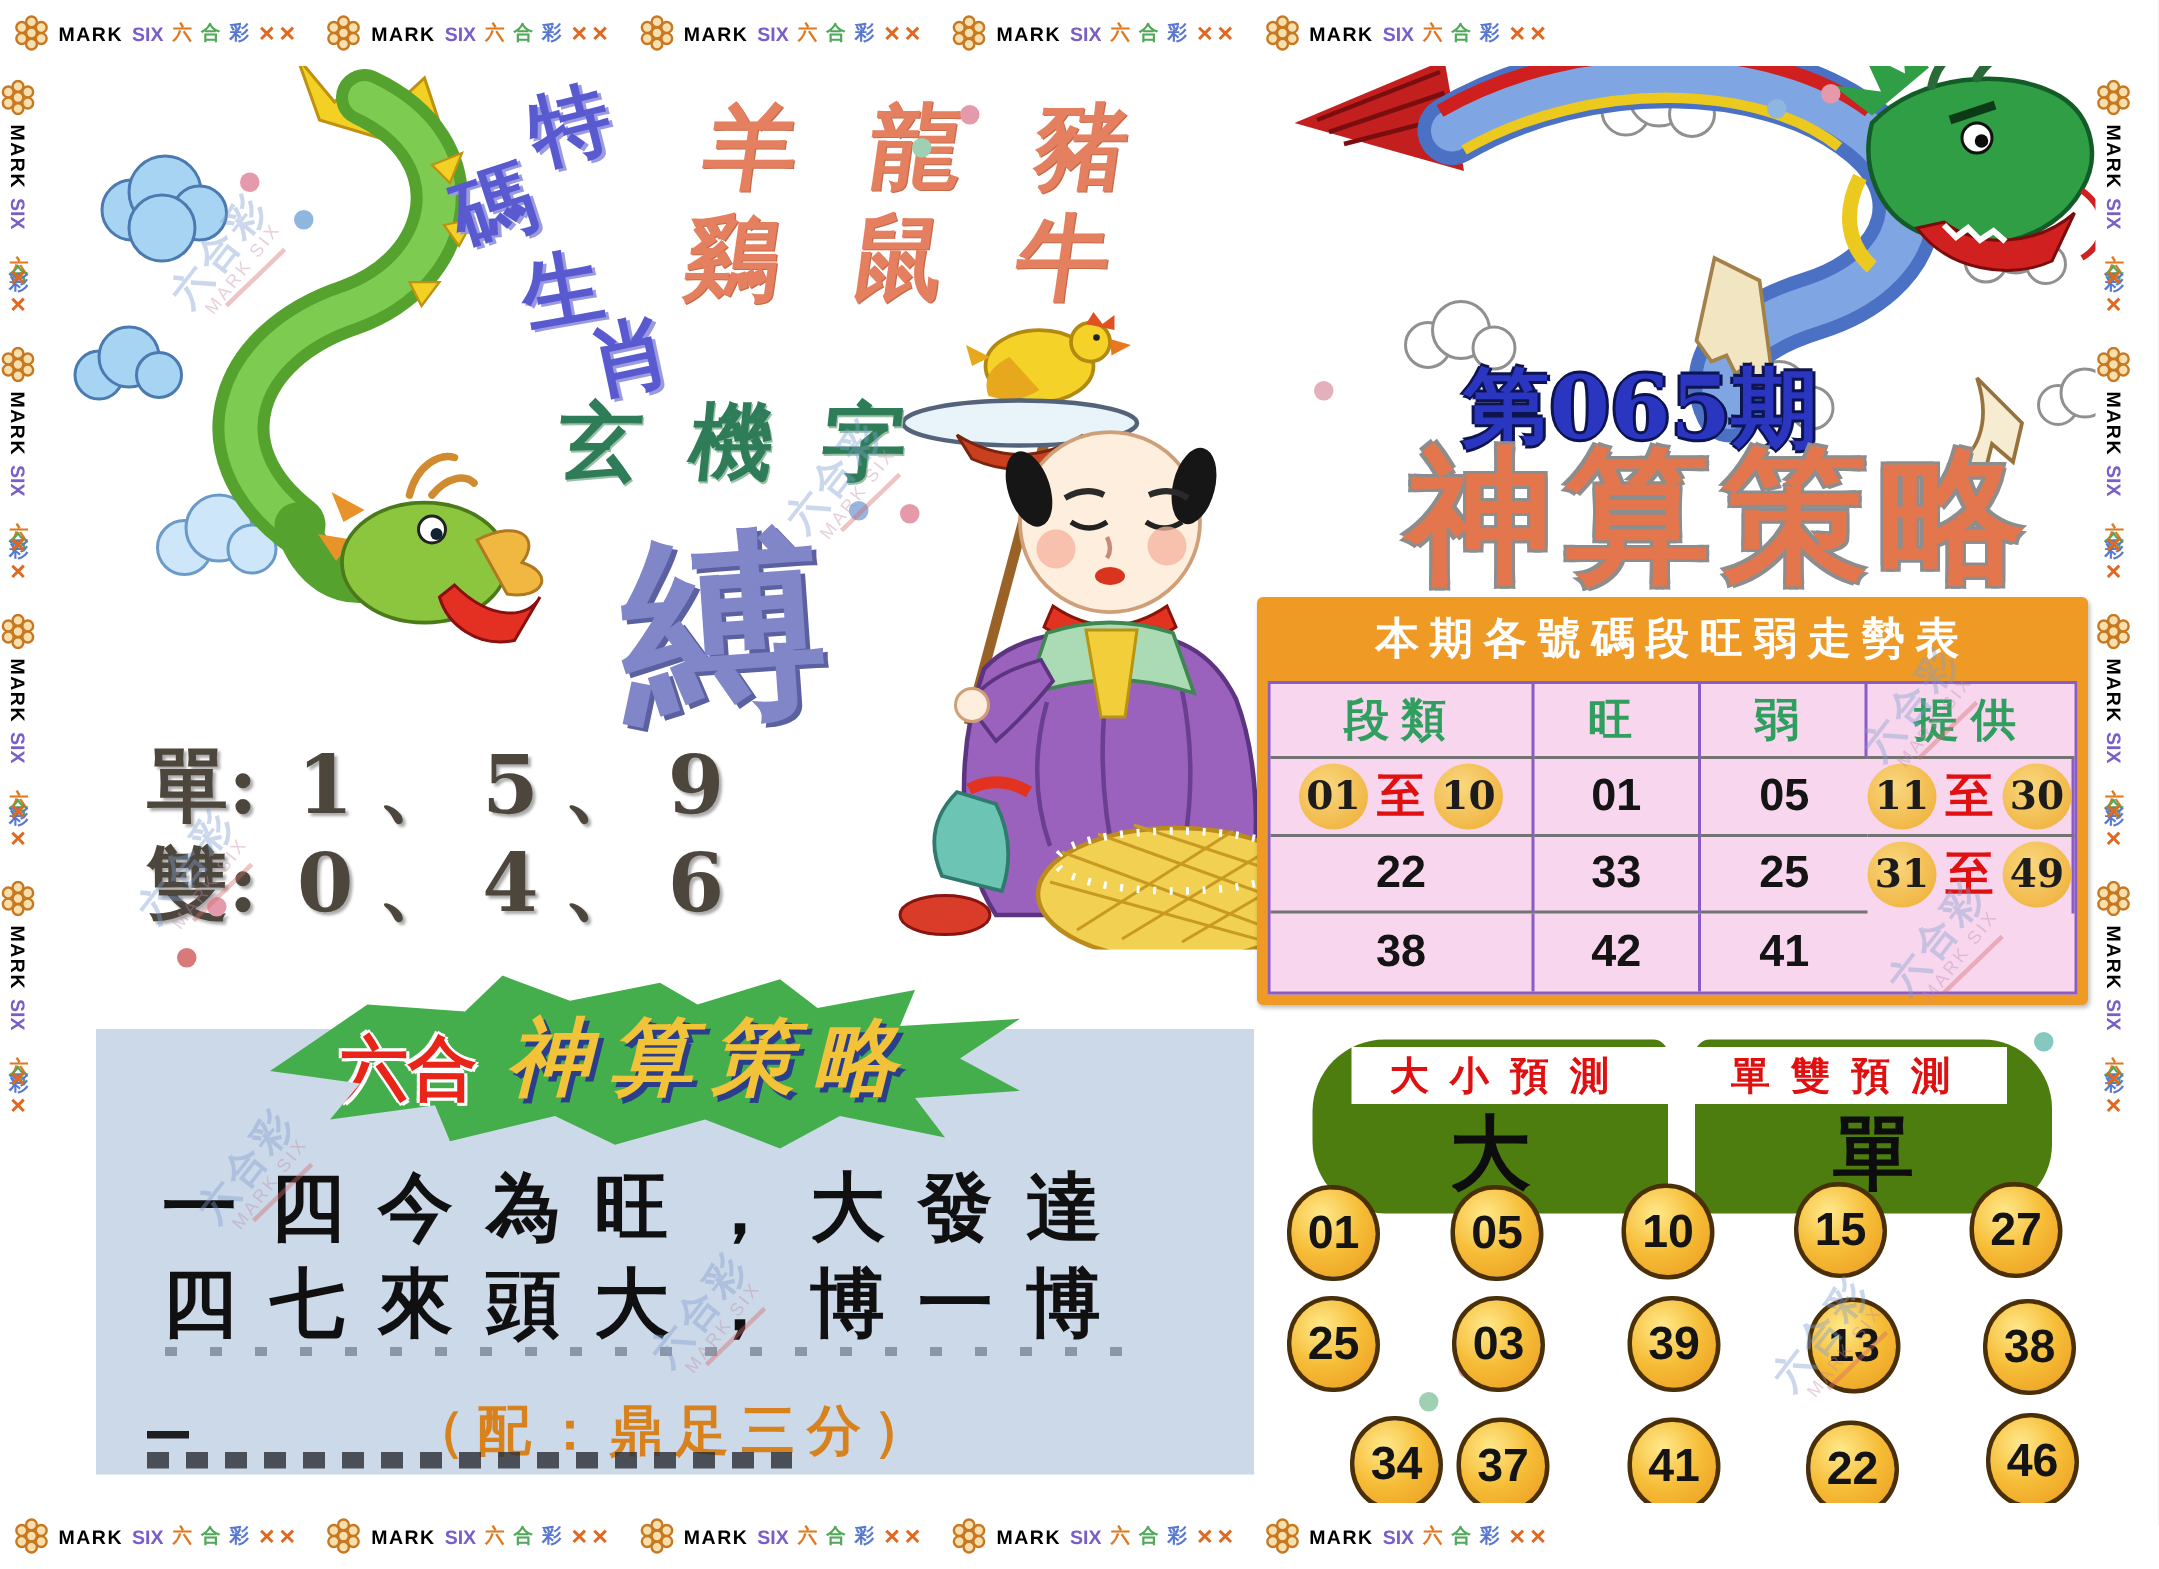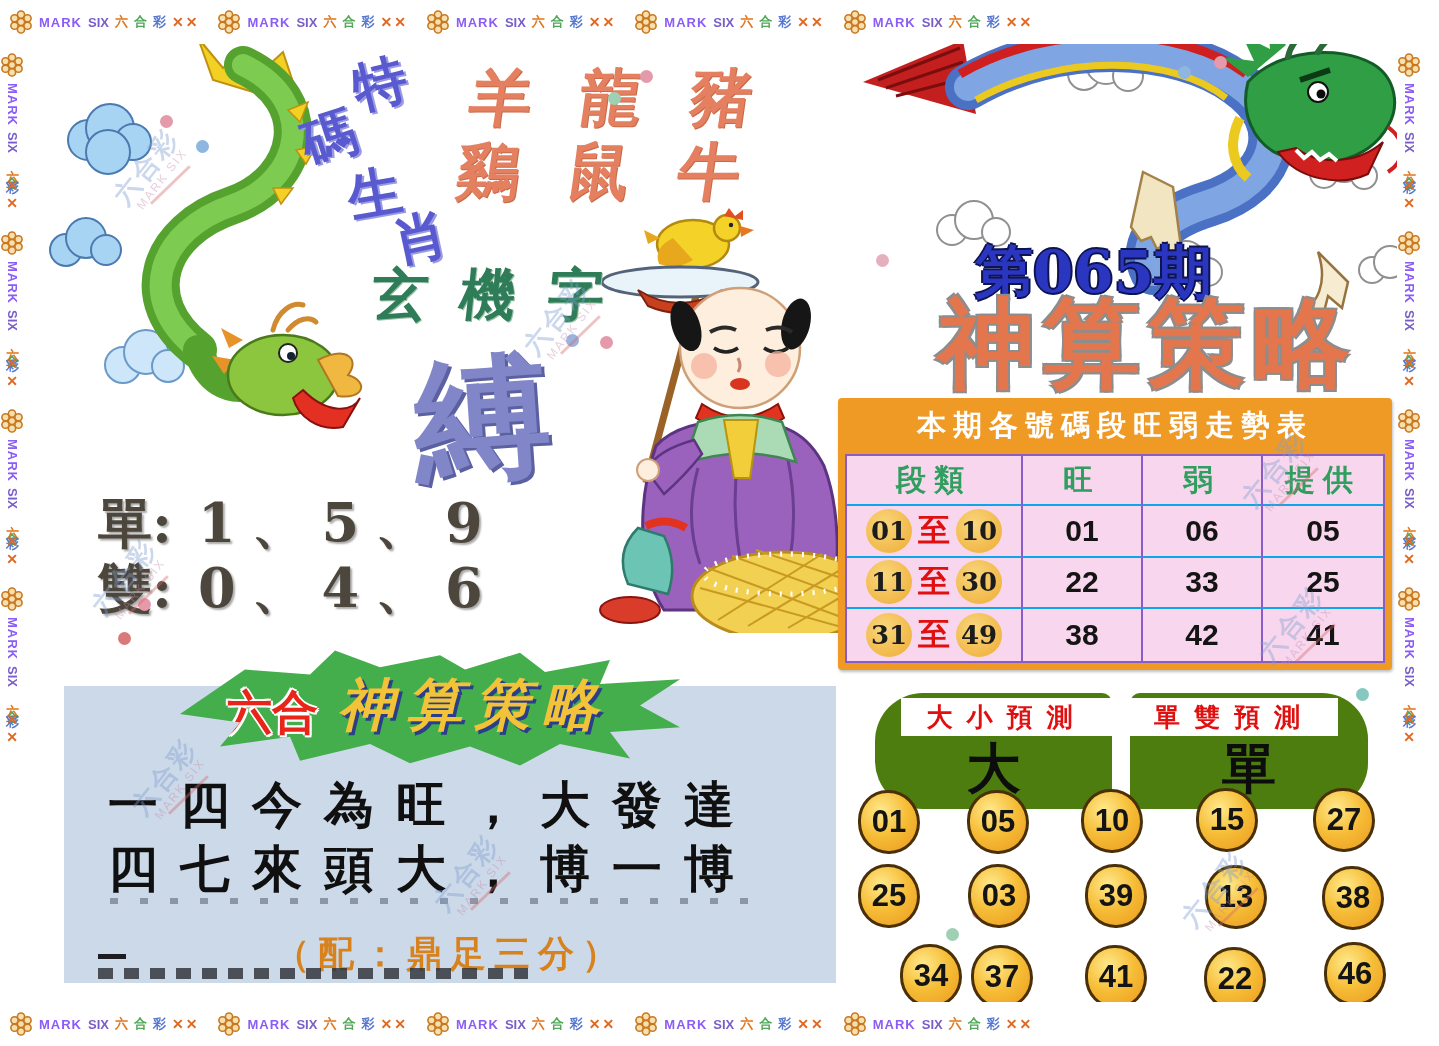--- a/index.html
+++ b/index.html
@@ -8,21 +8,21 @@
   
   .bstrip{position:absolute;background:#fff;overflow:hidden;z-index:6;}
   .b-top{left:0;top:0;width:1439px;height:44px;display:flex;align-items:center;}
   .b-bottom{left:0;top:1002px;width:1439px;height:44px;display:flex;align-items:center;}
   .b-left{left:0;top:44px;width:42px;height:958px;}
   .b-right{left:1397px;top:44px;width:42px;height:958px;}
   .vflow{writing-mode:vertical-rl;text-orientation:mixed;height:100%;display:flex;align-items:center;}
   .bu{display:inline-flex;align-items:center;gap:6px;margin:0 9px;white-space:nowrap;}
   .vflow .bu{margin:9px 0;}
   .bu b{font-weight:bold;font-size:13px;}
-  .bu .mk{color:#8b5cf6;letter-spacing:1px;text-align:right;}
+  .bu .mk{color:#000000;letter-spacing:1px;text-align:right;}
   .bu .sx{color:#7a5ec8;}
   .bu .bc1{color:#e07820;}
   .bu .bc2{color:#50a858;}
   .bu .bc3{color:#5878d0;}
   .bu .orn{color:#e06820;font-size:14px;letter-spacing:2px;}
   .hc{width:24px;height:24px;flex:0 0 auto;}
 
   
   .wm{position:absolute;z-index:4;transform:rotate(-52deg);opacity:.4;pointer-events:none;text-align:center;line-height:1.05;}
   .wm span{display:block;color:#7f9ed0;font-size:26px;font-weight:bold;letter-spacing:3px;}
@@ -48,21 +48,21 @@
 
   
   .tail-title{position:absolute;left:82px;top:445px;z-index:3;color:#a39312;font-size:34px;font-weight:bold;font-family:"DejaVu Serif",serif;letter-spacing:2px;text-shadow:2px 2px 0 #b8b8b8;}
   .tail-line{position:absolute;z-index:3;color:#4c463c;font-family:"DejaVu Serif",serif;font-size:54px;font-weight:bold;text-shadow:2px 2px 2px #aaa;display:flex;align-items:baseline;gap:26px;}
   .tail-line .vals{letter-spacing:16px;}
 
   
   .ttable{position:absolute;left:838px;top:398px;width:554px;height:272px;z-index:4;background:#f09a26;border-radius:4px;box-shadow:1px 2px 3px rgba(0,0,0,.25);}
   .ttable .tt-title{height:56px;display:flex;align-items:center;justify-content:center;color:#fff;font-size:29px;font-weight:bold;letter-spacing:7px;font-family:"DejaVu Serif",serif;white-space:nowrap;}
   .ttable .tt-body{position:absolute;left:7px;right:7px;top:56px;bottom:7px;background:#f8d7ee;border:2px solid #8a5cc8;display:grid;grid-template-columns:176px 1fr 1fr 1fr;grid-template-rows:50px 1fr 1fr 1fr;}
-  .ttable .cell{border-right:2px solid #8a5cc8;border-bottom:2px solid #0ea5e9;display:flex;align-items:center;justify-content:center;gap:6px;}
+  .ttable .cell{border-right:2px solid #8a5cc8;border-bottom:2px solid #737373;display:flex;align-items:center;justify-content:center;gap:6px;}
   .ttable .cell.last{border-right:none;}
   .ttable .cell.brow{border-bottom:none;}
   .ttable .chead{color:#2f9e5f;font-size:30px;font-weight:bold;letter-spacing:8px;font-family:"DejaVu Serif",serif;}
   .ttable .num{color:#141414;font-size:30px;font-weight:bold;}
   .numcirc{width:46px;height:44px;border-radius:50%;background:radial-gradient(circle at 40% 35%,#f9d77e,#eeab32);display:inline-flex;align-items:center;justify-content:center;color:#1c1c1c;font-size:26px;font-weight:bold;font-family:"DejaVu Serif",serif;}
   .zhi{color:#e01010;font-size:32px;font-weight:bold;font-family:"DejaVu Serif",serif;}
 
   
   .gbanner{position:absolute;left:180px;top:648px;width:500px;height:120px;z-index:5;background:#44ad4c;
     clip-path:polygon(0% 55%,6% 38%,13% 18%,26% 22%,31% 2%,40% 16%,52% 6%,57% 18%,68% 4%,73% 20%,86% 10%,84% 30%,100% 26%,92% 48%,100% 66%,86% 70%,90% 92%,76% 80%,68% 98%,58% 82%,46% 96%,38% 80%,24% 94%,22% 74%,8% 82%,12% 62%);}
@@ -607,21 +607,20 @@
       <div class="cell chead">旺</div>
       <div class="cell chead">弱</div>
       <div class="cell chead last">提供</div>
 
       <div class="cell">
         <span class="numcirc">01</span>
         <span class="zhi">至</span>
         <span class="numcirc">10</span>
       </div>
       <div class="cell num">01</div>
-      <div class="cell num">06</div>
       <div class="cell num last">05</div>
 
       <div class="cell">
         <span class="numcirc">11</span>
         <span class="zhi">至</span>
         <span class="numcirc">30</span>
       </div>
       <div class="cell num">22</div>
       <div class="cell num">33</div>
       <div class="cell num last">25</div>

